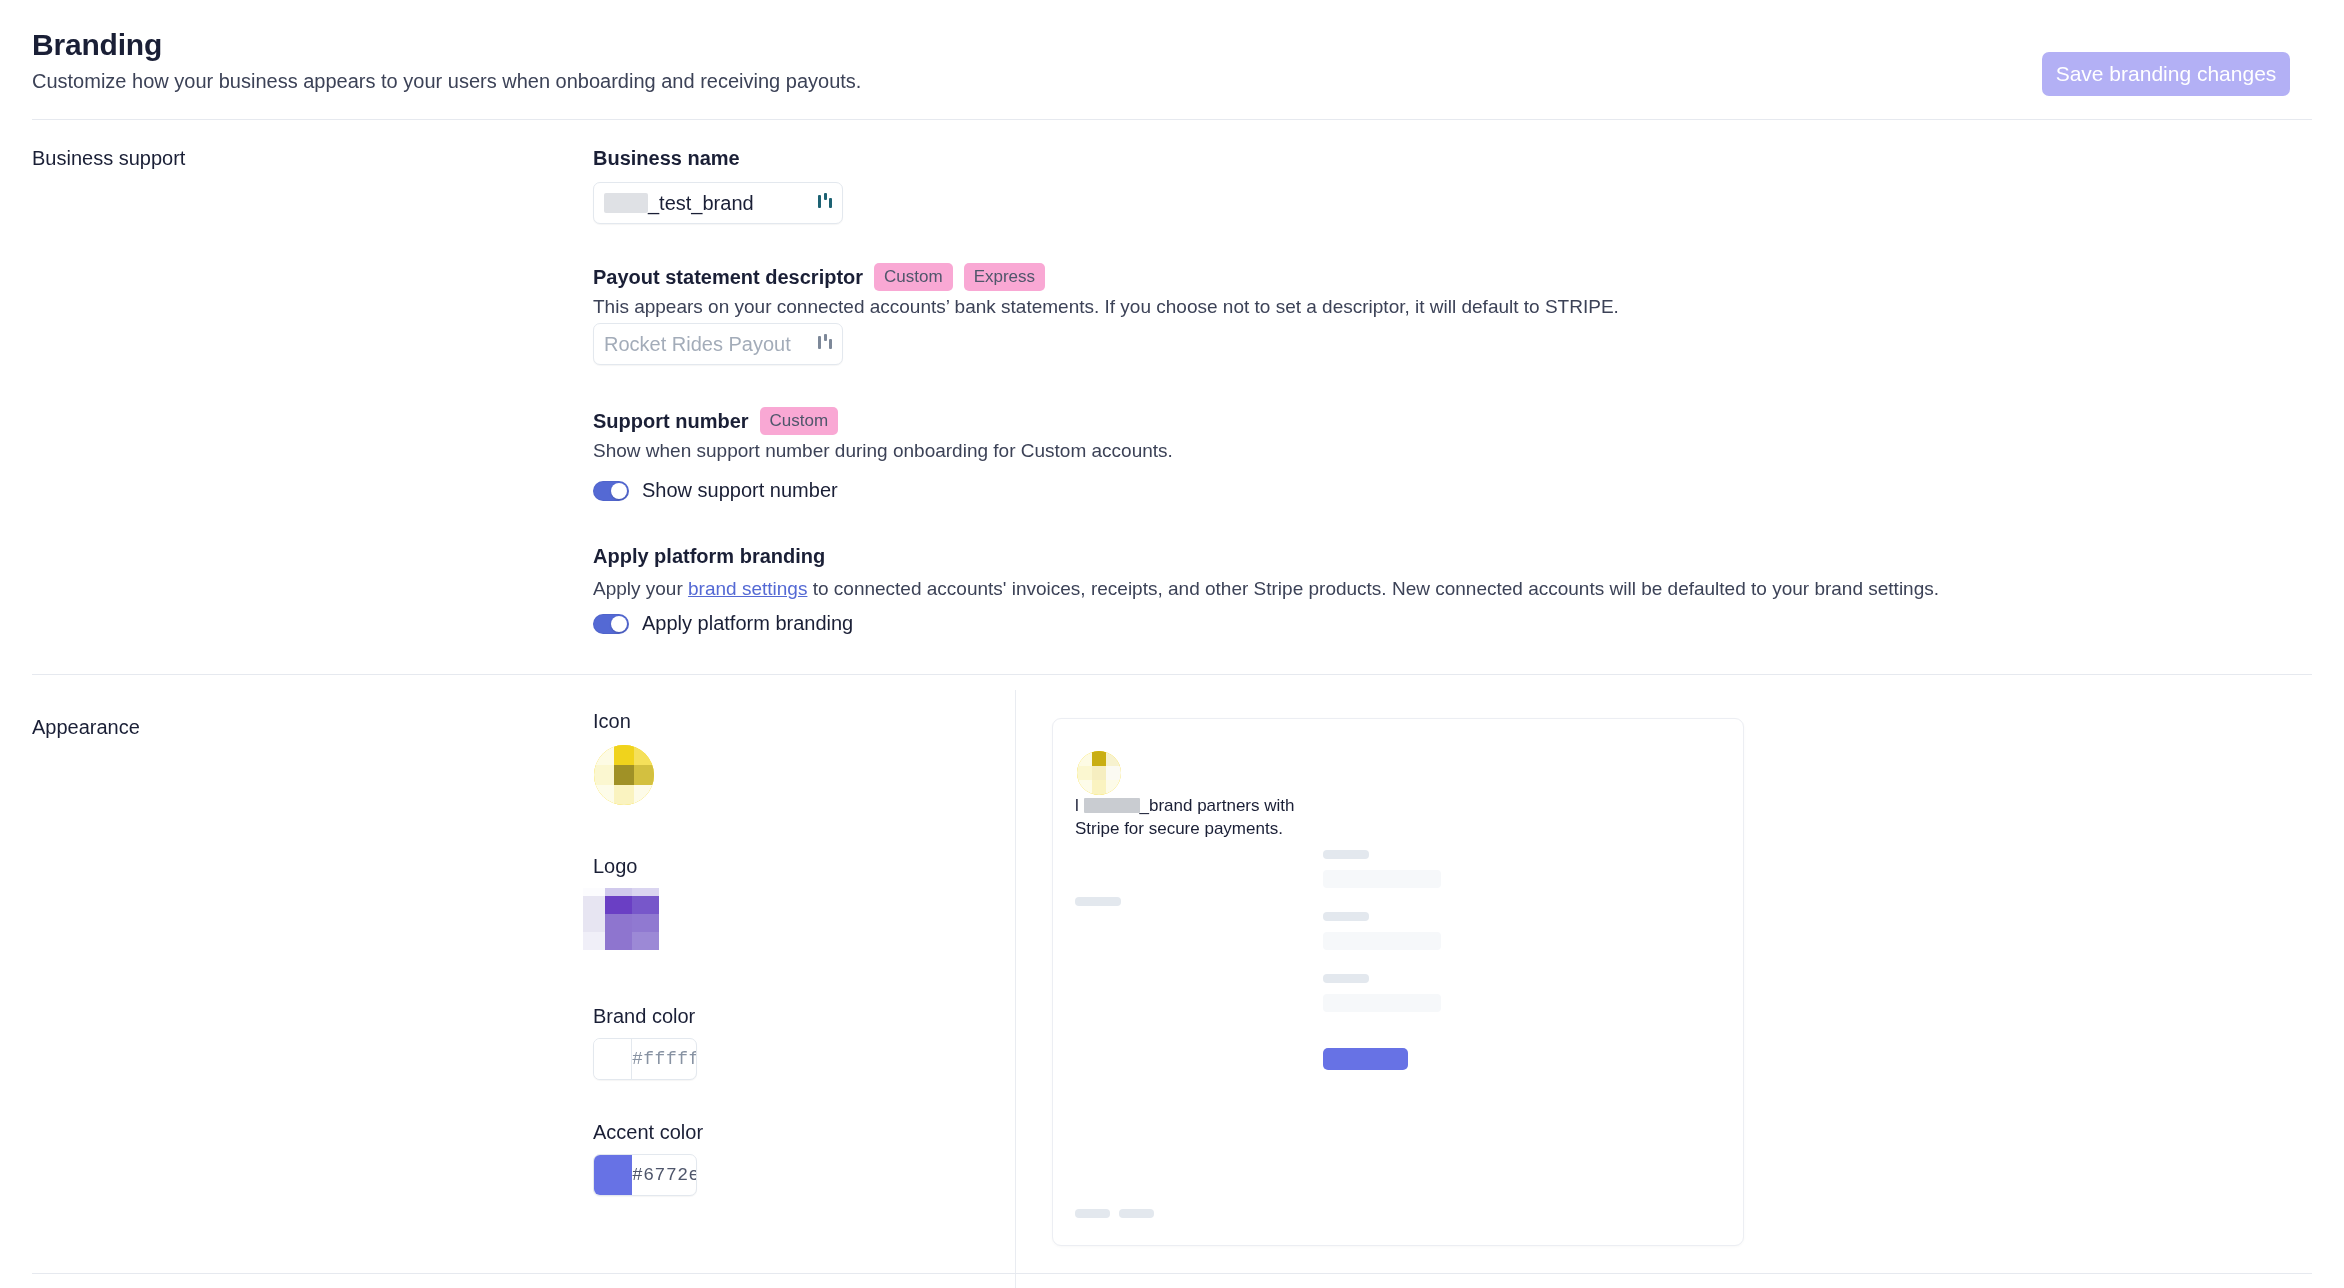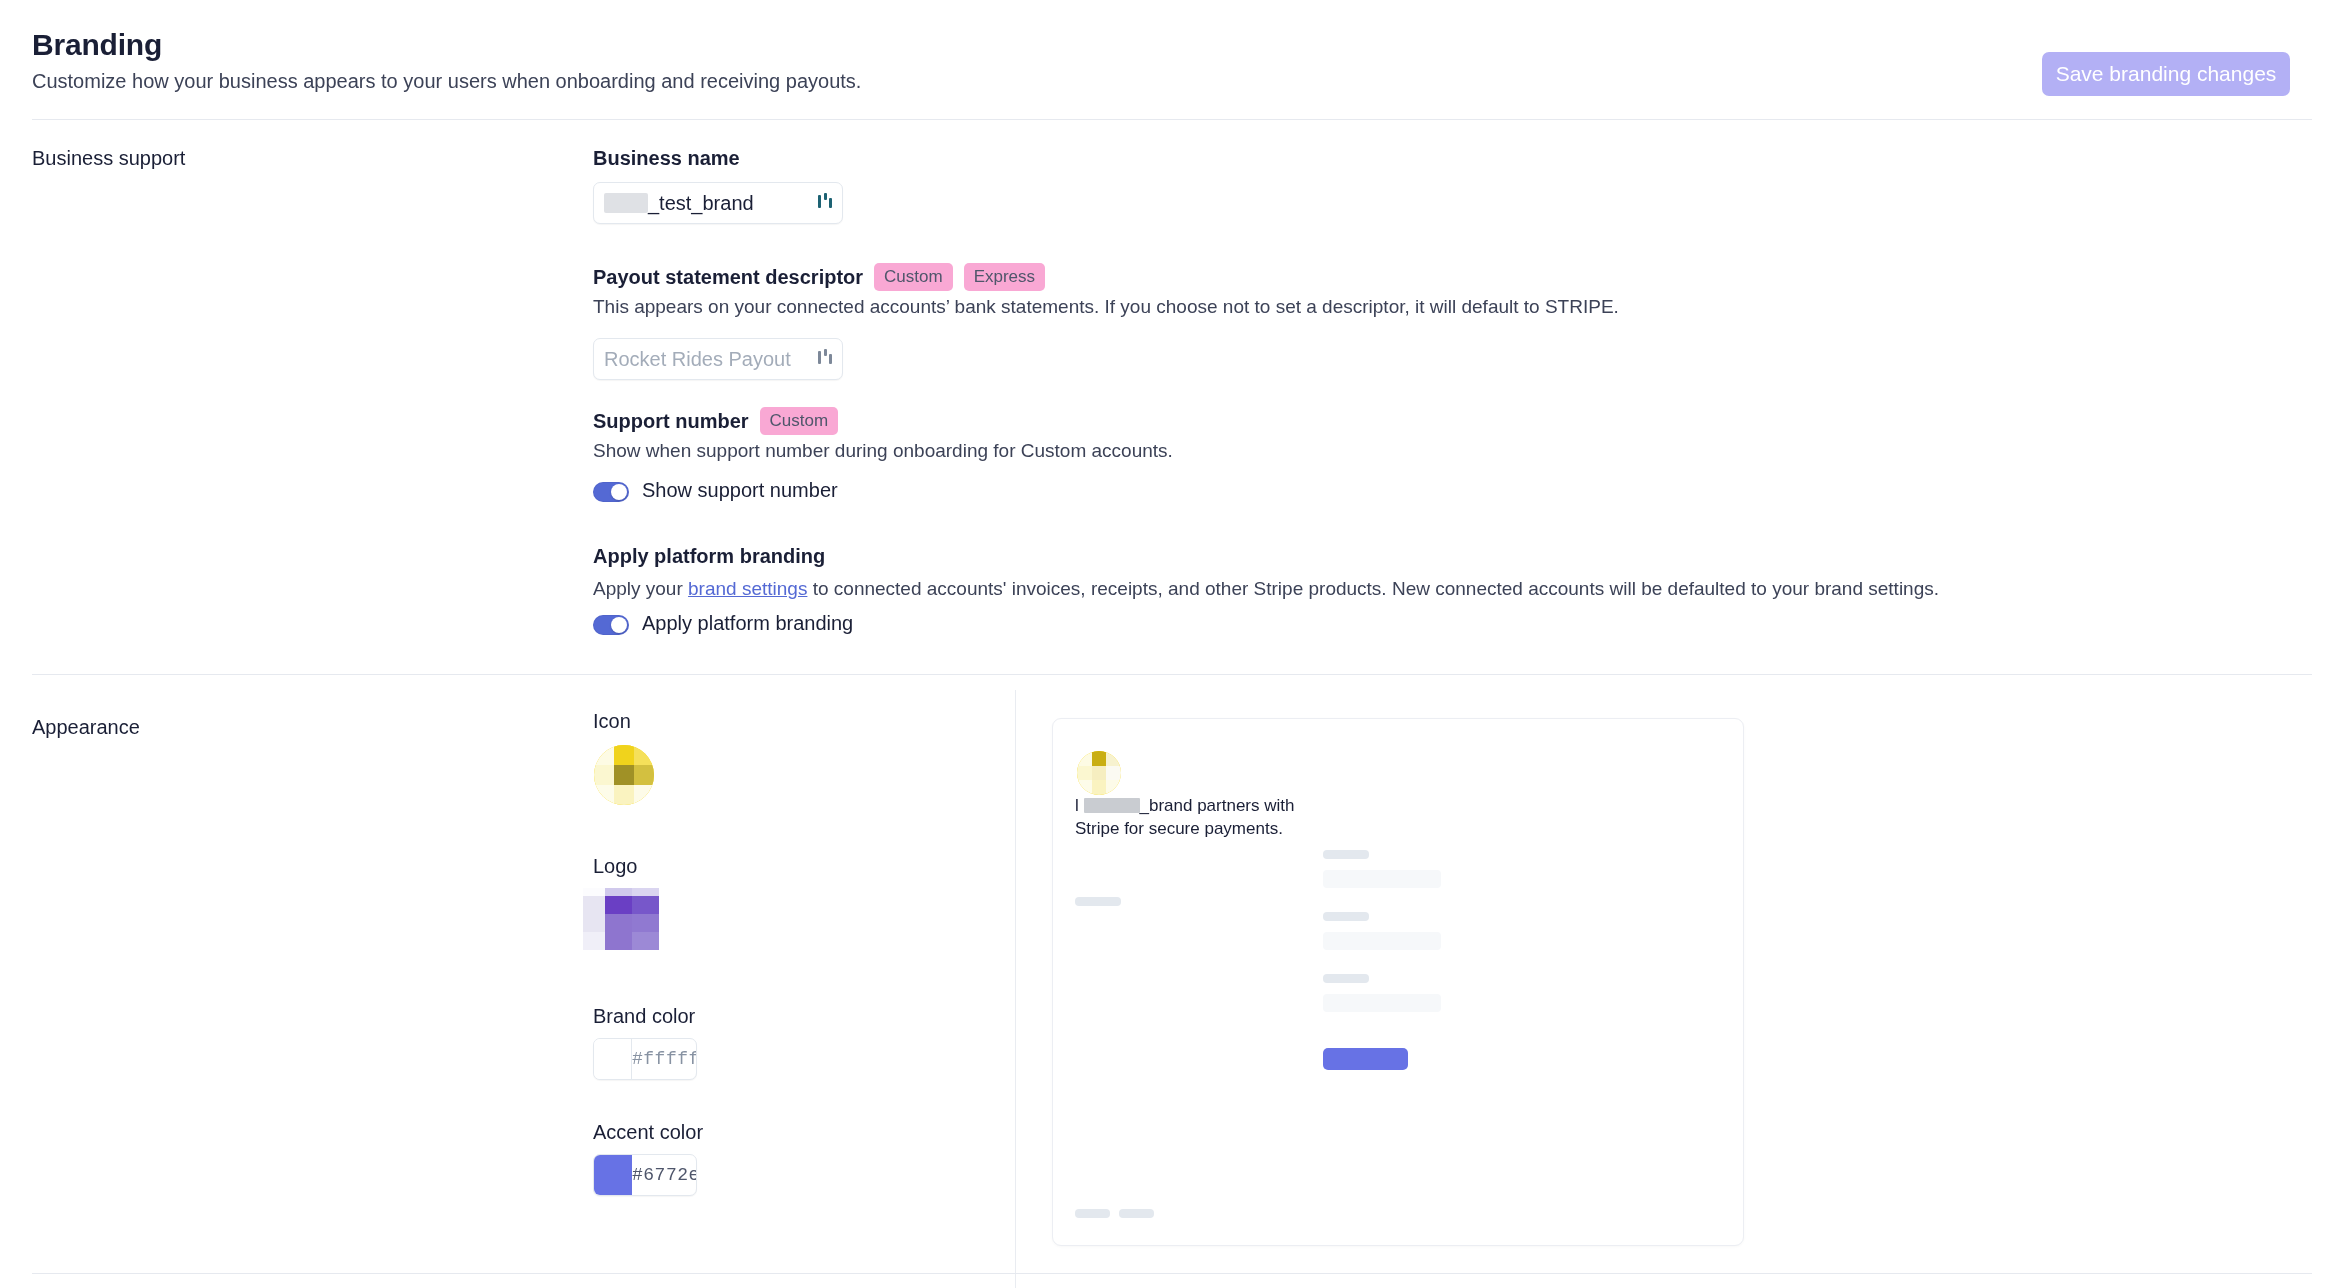--- a/index.html
+++ b/index.html
@@ -84,21 +84,21 @@
   .redact {
     display: inline-block;
     width: 44px; height: 20px;
     background: #dfe1e5;
     border-radius: 2px;
     vertical-align: -3px;
   }
   .bars-icon { margin-left: auto; flex: 0 0 auto; display:block; }
 
   
-  .toggle-row { position: absolute; display: flex; align-items: flex-end; gap: 13px; }
+  .toggle-row { position: absolute; display: flex; align-items: center; gap: 13px; }
   .toggle {
     width: 36px; height: 20px; border-radius: 10px;
     background: #5469d4;
     position: relative; flex: 0 0 auto;
     box-shadow: inset 0 0 0 1px rgba(0,0,0,0.04);
   }
   .toggle .knob {
     position: absolute; top: 2px; left: 18px;
     width: 16px; height: 16px; border-radius: 50%;
     background: #ffffff;
@@ -207,21 +207,21 @@
         </svg>
     </span>
   </div>
 
   <div class="label-row" style="left:593px; top:263px;">
     <span class="field-label">Payout statement descriptor</span>
     <span class="badge">Custom</span>
     <span class="badge">Express</span>
   </div>
   <div class="field-desc" style="left:593px; top:296px;">This appears on your connected accounts’ bank statements. If you choose not to set a descriptor, it will default to STRIPE.</div>
-  <div class="input-box" style="left:593px; top:338px; width:250px;">
+  <div class="input-box" style="left:593px; top:323px; width:250px;">
     <span class="input-text placeholder">Rocket Rides Payout</span>
     <span class="bars-icon">
       <svg width="18" height="20" viewBox="0 0 18 20">
           <rect x="2" y="4" width="3" height="13" rx="1" fill="#7d8899"></rect>
           <rect x="8" y="2" width="3" height="7" rx="1" fill="#7d8899"></rect>
           <rect x="13" y="7" width="3" height="10" rx="1" fill="#7d8899"></rect>
         </svg>
     </span>
   </div>
 

